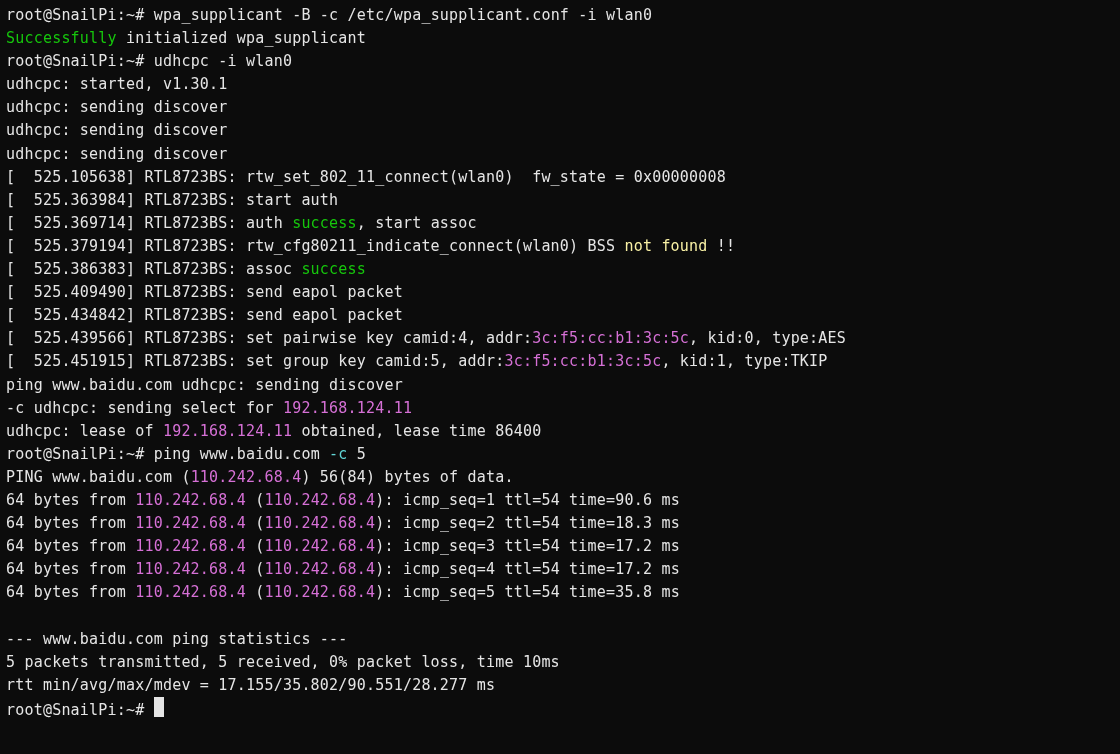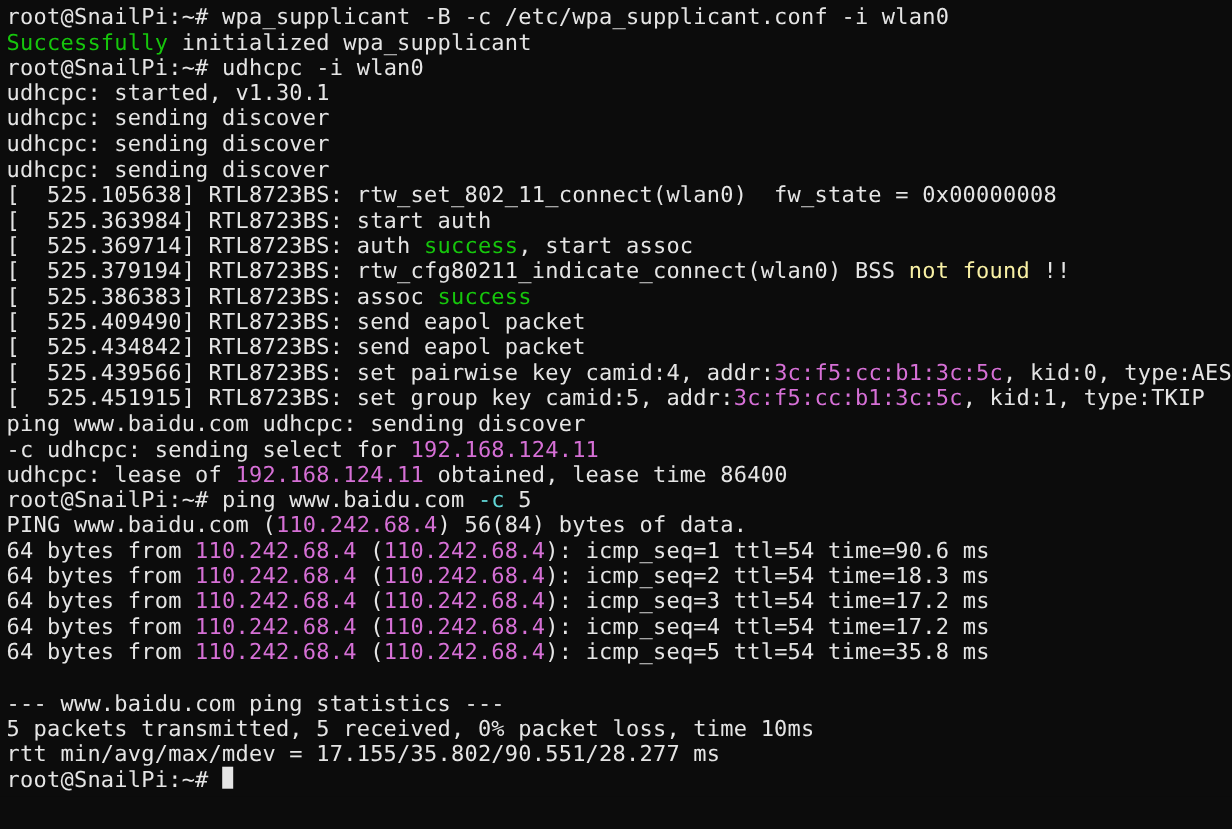--- a/index.html
+++ b/index.html
@@ -7,21 +7,21 @@
     padding: 0;
     width: 1120px;
     height: 754px;
     background: #0c0c0c;
     overflow: hidden;
   }
   pre.terminal {
     margin: 0;
     padding: 4px 6px;
     font-family: "Consolas", "DejaVu Sans Mono", "Liberation Mono", monospace;
-    font-size: 20px;
+    font-size: 15px;
     line-height: 23.1px;
     color: #e5e5e5;
     background: #0c0c0c;
     white-space: pre;
     letter-spacing: 0.2px;
   }
   .gr  { color: #16c60c; }
   .cy  { color: #61d6d6; }
   .mg  { color: #d670d6; }
   .ye  { color: #f9f1a5; }

